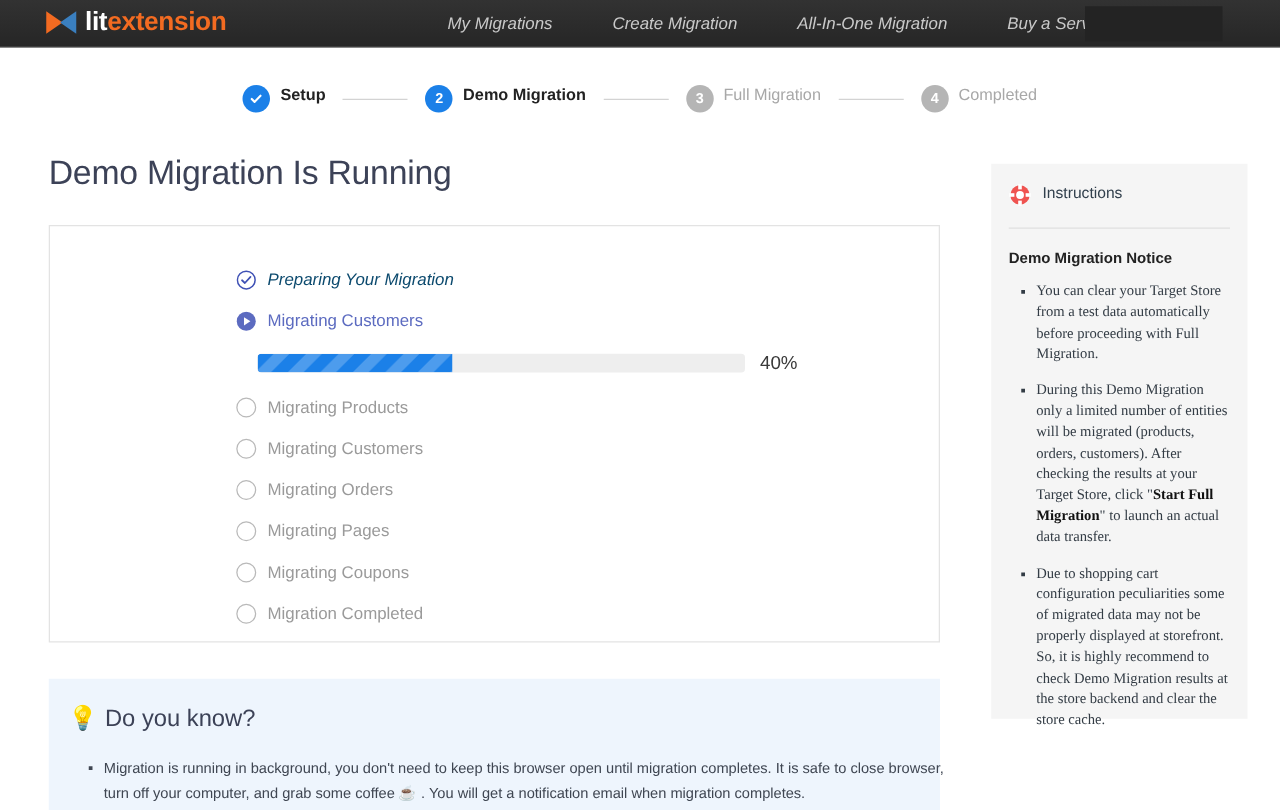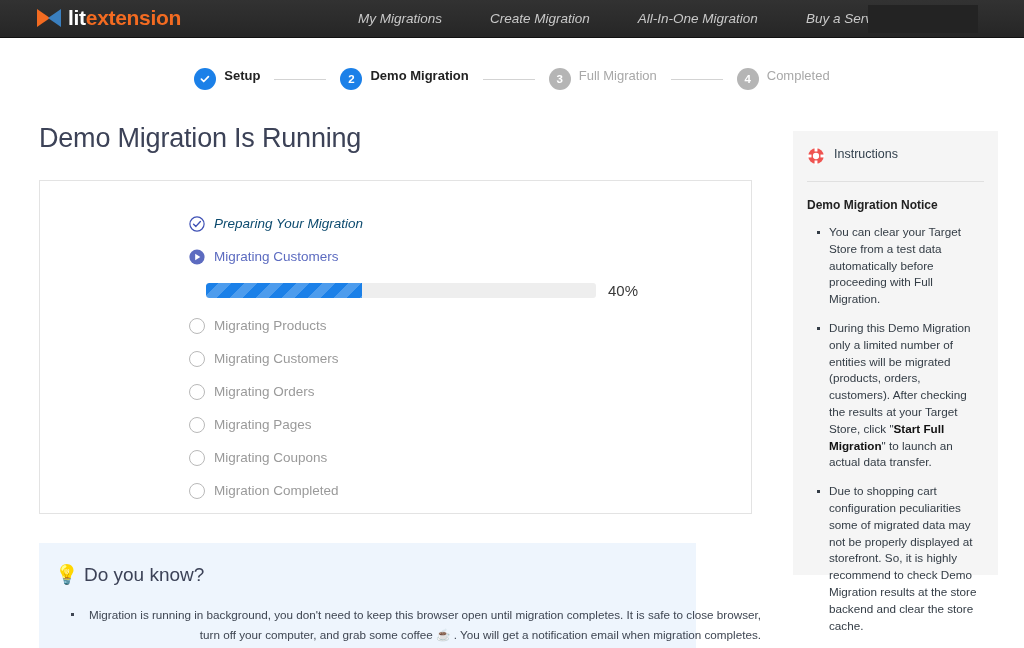--- a/index.html
+++ b/index.html
@@ -203,23 +203,22 @@
   }
   .prog-pct {
     font-size: 15px;
     color: #3a3a3a;
   }
 
   
   .know {
     position: absolute;
     left: 39px; top: 543px;
-    width: 657px; height: 105px;
+    width: 713px; height: 105px;
     background: #eef5fd;
-    text-align: right;
   }
   .know-title {
     position: absolute;
     left: 16px; top: 20px;
     font-size: 19px;
     color: #3c4257;
   }
   .know-list {
     position: absolute;
     left: 32px; top: 62px;
@@ -265,20 +264,21 @@
   }
   .instr-sub {
     font-size: 12px;
     font-weight: bold;
     color: #222;
     padding: 16px 14px 0 14px;
   }
   .instr-list {
     list-style: none;
     margin: 12px 14px 0 26px;
+    font-family: Liberation Serif, serif;
   }
   .instr-list li {
     position: relative;
     font-size: 11.7px;
     color: #333c45;
     line-height: 16.8px;
     margin-bottom: 12px;
     padding-left: 10px;
   }
   .instr-list li::before {

